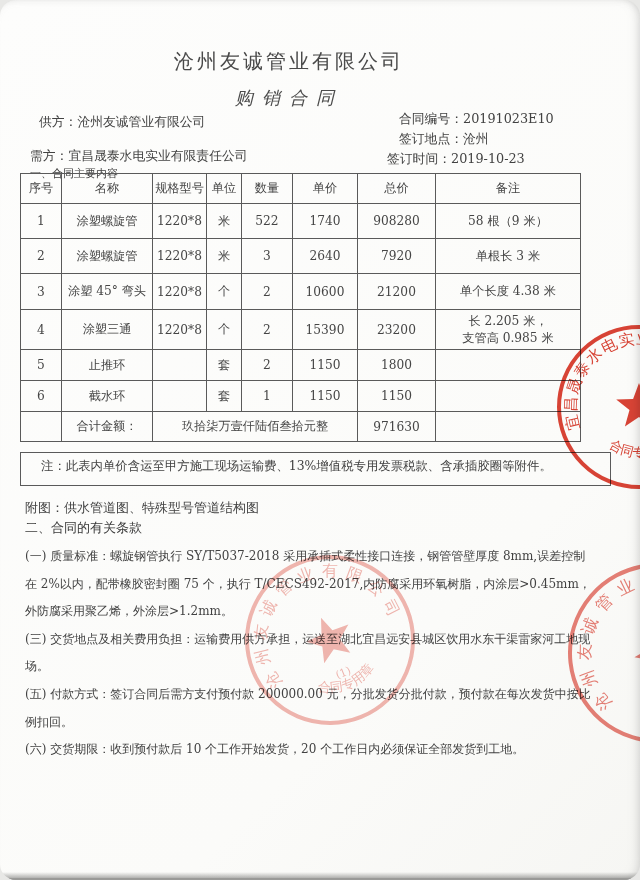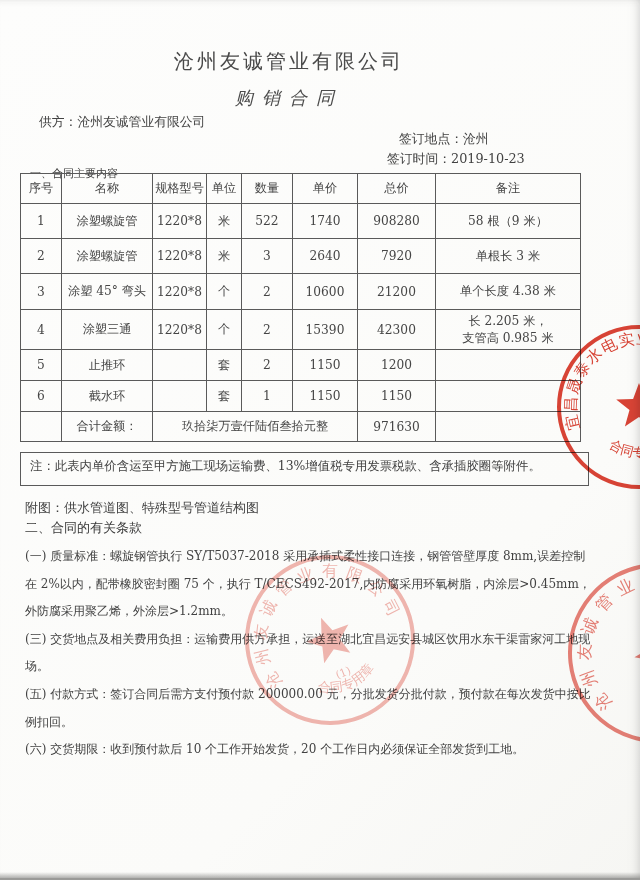--- a/index.html
+++ b/index.html
@@ -4,40 +4,41 @@
 <style>
   html,body{margin:0;padding:0;background:#e8e8e6;}
   .page{
     position:relative;width:640px;height:880px;margin:0 auto;
     background:linear-gradient(135deg,#fdfdfc 0%,#fbfbf9 70%,#f6f6f3 100%);
     overflow:hidden;
     font-family:"DejaVu Serif","Liberation Serif",serif;
     color:#3f3f3f;
     box-shadow:inset -8px 0 12px -9px rgba(130,130,130,.5),
                inset 0 6px 10px -9px rgba(150,150,150,.4);
+    border-radius:16px;
   }
   .titles{position:absolute;top:48px;left:0;width:578px;text-align:center;}
   .company-title{font-size:20px;letter-spacing:3px;color:#494949;}
   .doc-title{margin-top:11px;font-size:18px;letter-spacing:9px;color:#4c4c4c;font-style:italic;}
   .meta{font-size:12.8px;color:#424242;position:absolute;white-space:nowrap;}
   .m-supplier{left:39px;top:114px;}
   .m-buyer{left:30px;top:148px;}
   .m-no{left:399px;top:111px;}
   .m-place{left:399px;top:131px;}
   .m-time{left:387px;top:151px;}
   .sec1-heading{position:absolute;left:30px;top:166px;font-size:11px;color:#3c3c3c;}
   table.items{
     position:absolute;left:20px;top:173px;border-collapse:collapse;table-layout:fixed;
     font-size:12.2px;color:#454545;
   }
   table.items td{border:1px solid #5a5a5a;text-align:center;vertical-align:middle;
     padding:1px 2px;white-space:pre-line;overflow:hidden;}
   .note-box{
     position:absolute;left:20px;top:452px;width:549px;height:22px;
-    border:1px solid #5a5a5a;padding:5px 9px;font-size:12.4px;color:#424242;
+    border:1px solid #5a5a5a;padding:5px 20px;font-size:12.4px;color:#424242;
   }
   .attachment{position:absolute;left:25px;top:499px;font-size:13px;color:#424242;}
   .sec2-heading{position:absolute;left:25px;top:519px;font-size:13px;color:#3a3a3a;}
   .clauses{position:absolute;left:25px;top:543px;width:572px;}
   .clauses p{margin:0;line-height:27.6px;font-size:12px;color:#424242;}
   .clauses p.hang{padding-left:17px;text-indent:-17px;}
   .seal{position:absolute;pointer-events:none;mix-blend-mode:multiply;}
   .seal text{font-family:"DejaVu Serif","Liberation Serif",serif;}
   .seal-buyer{left:549px;top:317px;opacity:.95;}
   .seal-mid{left:235px;top:545px;opacity:.40;transform:rotate(-22deg);}
@@ -52,20 +53,22 @@
 <body>
 
 <div class="page">
 
   <div class="titles">
     <div class="company-title">沧州友诚管业有限公司</div>
     <div class="doc-title">购销合同</div>
   </div>
 
   <div class="meta m-supplier">供方：沧州友诚管业有限公司</div>
+  <div class="meta m-buyer">需方：宜昌晟泰水电实业有限责任公司</div>
+  <div class="meta m-no">合同编号：20191023E10</div>
   <div class="meta m-place">签订地点：沧州</div>
   <div class="meta m-time">签订时间：2019-10-23</div>
 
   <div class="sec1-heading">一、合同主要内容</div>
 
   <table class="items">
     <colgroup>
       <col style="width:41px">
         <col style="width:91px">
         <col style="width:54px">
@@ -116,32 +119,32 @@
       <td>21200</td>
       <td>单个长度 4.38 米</td>
     </tr>
     <tr style="height:40px">
       <td>4</td>
       <td>涂塑三通</td>
       <td>1220*8</td>
       <td>个</td>
       <td>2</td>
       <td>15390</td>
-      <td>42300</td>
+      <td>23200</td>
       <td>长 2.205 米，
 支管高 0.985 米</td>
     </tr>
     <tr style="height:31px">
       <td>5</td>
       <td>止推环</td>
       <td></td>
       <td>套</td>
       <td>2</td>
       <td>1150</td>
-      <td>1200</td>
+      <td>1800</td>
       <td></td>
     </tr>
     <tr style="height:31px">
       <td>6</td>
       <td>截水环</td>
       <td></td>
       <td>套</td>
       <td>1</td>
       <td>1150</td>
       <td>1150</td>

